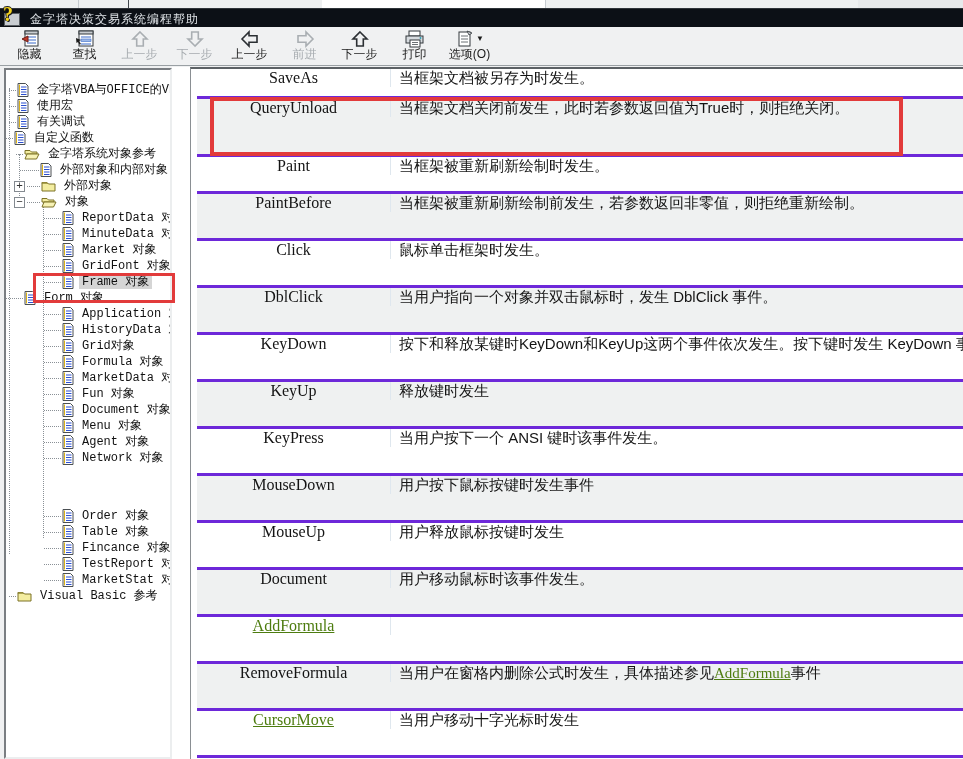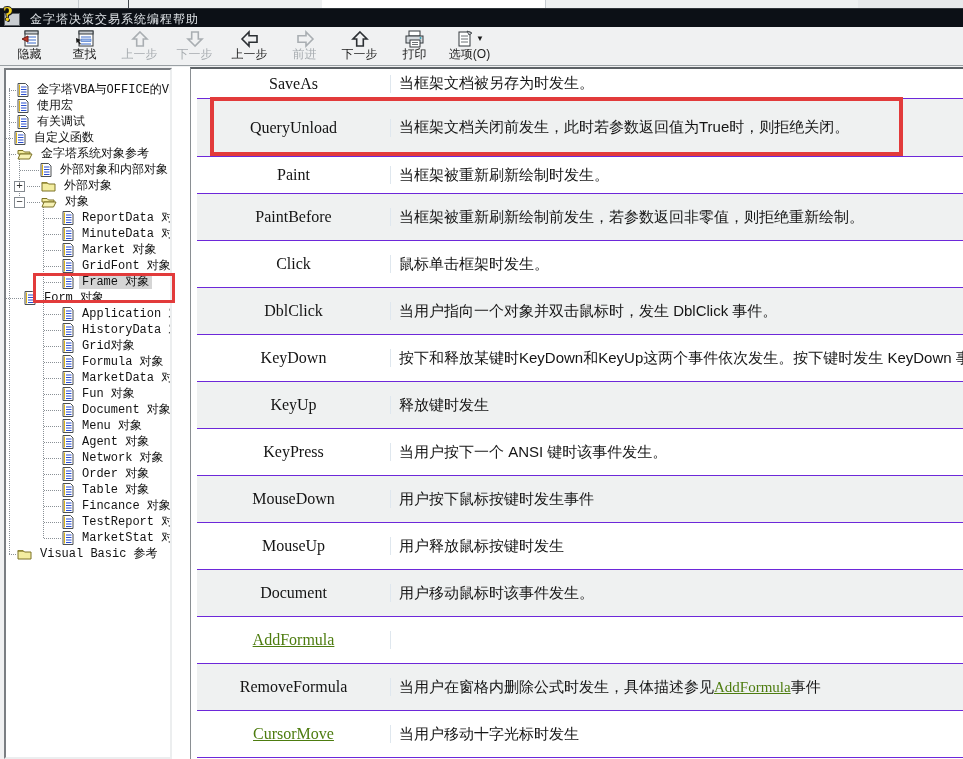--- a/index.html
+++ b/index.html
@@ -51,21 +51,21 @@
   .ticn { flex:0 0 auto; margin:0 5px 0 1px; display:flex; }
   .vguide { position:absolute; width:0; border-left:1px dotted #8a9096; }
 
   
   .splitter { position:absolute; left:172px; top:67px; width:18px; height:692px; background:#ffffff; }
 
   
   .content { position:absolute; left:190px; top:67px; width:773px; height:692px; background:#ffffff;
     border-left:1px solid #8a8f93; border-top:2px solid #5c6165; overflow:hidden; }
   .rows { position:absolute; left:6px; top:0; width:767px; }
-  .crow { display:flex; align-items:center; border-bottom:1px solid #6d28d9; height:47px; }
+  .crow { display:flex; align-items:flex-start; border-bottom:3px solid #6d28d9; height:47px; }
   .crow:nth-child(1) { height:30px; }
   .crow:nth-child(2) { height:58px; }
   .crow:nth-child(3) { height:37px; }
   .crow.shaded { background:#eff1f1; }
   .col-name { flex:0 0 194px; border-right:1px solid #dfe7ee; display:flex; align-items:center;
     justify-content:center; font-family:"Liberation Serif", serif; font-size:16px; color:#141414; }
   .col-desc { flex:1; display:flex; align-items:center; padding-left:8px; font-size:15px;
     color:#141414; white-space:nowrap; overflow:hidden; }
   .link { color:#4d7c0f; text-decoration:underline; font-family:"Liberation Serif", serif; cursor:pointer; }
   .col-desc .link { font-size:15px; }
@@ -246,21 +246,21 @@
               <path d="M1 0.5 H8.5 L11 3 V13.5 H1 Z" fill="#fff" stroke="#4a4f53"></path>
               <line x1="2.5" y1="1.5" x2="2.5" y2="12.5" stroke="#d8b018"></line>
               <line x1="4" y1="4" x2="9.5" y2="4" stroke="#2a4fd0"></line>
               <line x1="4" y1="6.5" x2="9.5" y2="6.5" stroke="#2a4fd0"></line>
               <line x1="4" y1="9" x2="9.5" y2="9" stroke="#2a4fd0"></line>
               <line x1="4" y1="11.5" x2="9.5" y2="11.5" stroke="#2a4fd0"></line>
             </svg>
           </span>
           <span class="tree-label">自定义函数</span>
         </div>
-        <div class="tree-row" style="padding-left: 3px;">
+        <div class="tree-row" style="padding-left: 3px; margin-left: 7px;">
           <span class="stub" style="width: 7px;"></span>
           <span class="ticn">
             <svg width="16" height="12" viewBox="0 0 16 12">
               <path d="M1 2.5 H6 L7.5 4 H13 V6 H1 Z" fill="#f3eda0" stroke="#7c7226"></path>
               <path d="M3 6 H15 L12.5 11 H1 Z" fill="#f7f2b5" stroke="#7c7226"></path>
             </svg>
           </span>
           <span class="tree-label">金字塔系统对象参考</span>
         </div>
         <div class="tree-row" style="padding-left: 14px;">
@@ -516,21 +516,21 @@
               <path d="M1 0.5 H8.5 L11 3 V13.5 H1 Z" fill="#fff" stroke="#4a4f53"></path>
               <line x1="2.5" y1="1.5" x2="2.5" y2="12.5" stroke="#d8b018"></line>
               <line x1="4" y1="4" x2="9.5" y2="4" stroke="#2a4fd0"></line>
               <line x1="4" y1="6.5" x2="9.5" y2="6.5" stroke="#2a4fd0"></line>
               <line x1="4" y1="9" x2="9.5" y2="9" stroke="#2a4fd0"></line>
               <line x1="4" y1="11.5" x2="9.5" y2="11.5" stroke="#2a4fd0"></line>
             </svg>
           </span>
           <span class="tree-label">Network 对象</span>
         </div>
-        <div class="tree-row" style="padding-left: 38px;">
+        <div class="tree-row" style="padding-left: 38px; margin-top: 42px;">
           <span class="stub" style="width: 17px;"></span>
           <span class="ticn">
             <svg width="12" height="14" viewBox="0 0 12 14">
               <path d="M1 0.5 H8.5 L11 3 V13.5 H1 Z" fill="#fff" stroke="#4a4f53"></path>
               <line x1="2.5" y1="1.5" x2="2.5" y2="12.5" stroke="#d8b018"></line>
               <line x1="4" y1="4" x2="9.5" y2="4" stroke="#2a4fd0"></line>
               <line x1="4" y1="6.5" x2="9.5" y2="6.5" stroke="#2a4fd0"></line>
               <line x1="4" y1="9" x2="9.5" y2="9" stroke="#2a4fd0"></line>
               <line x1="4" y1="11.5" x2="9.5" y2="11.5" stroke="#2a4fd0"></line>
             </svg>

